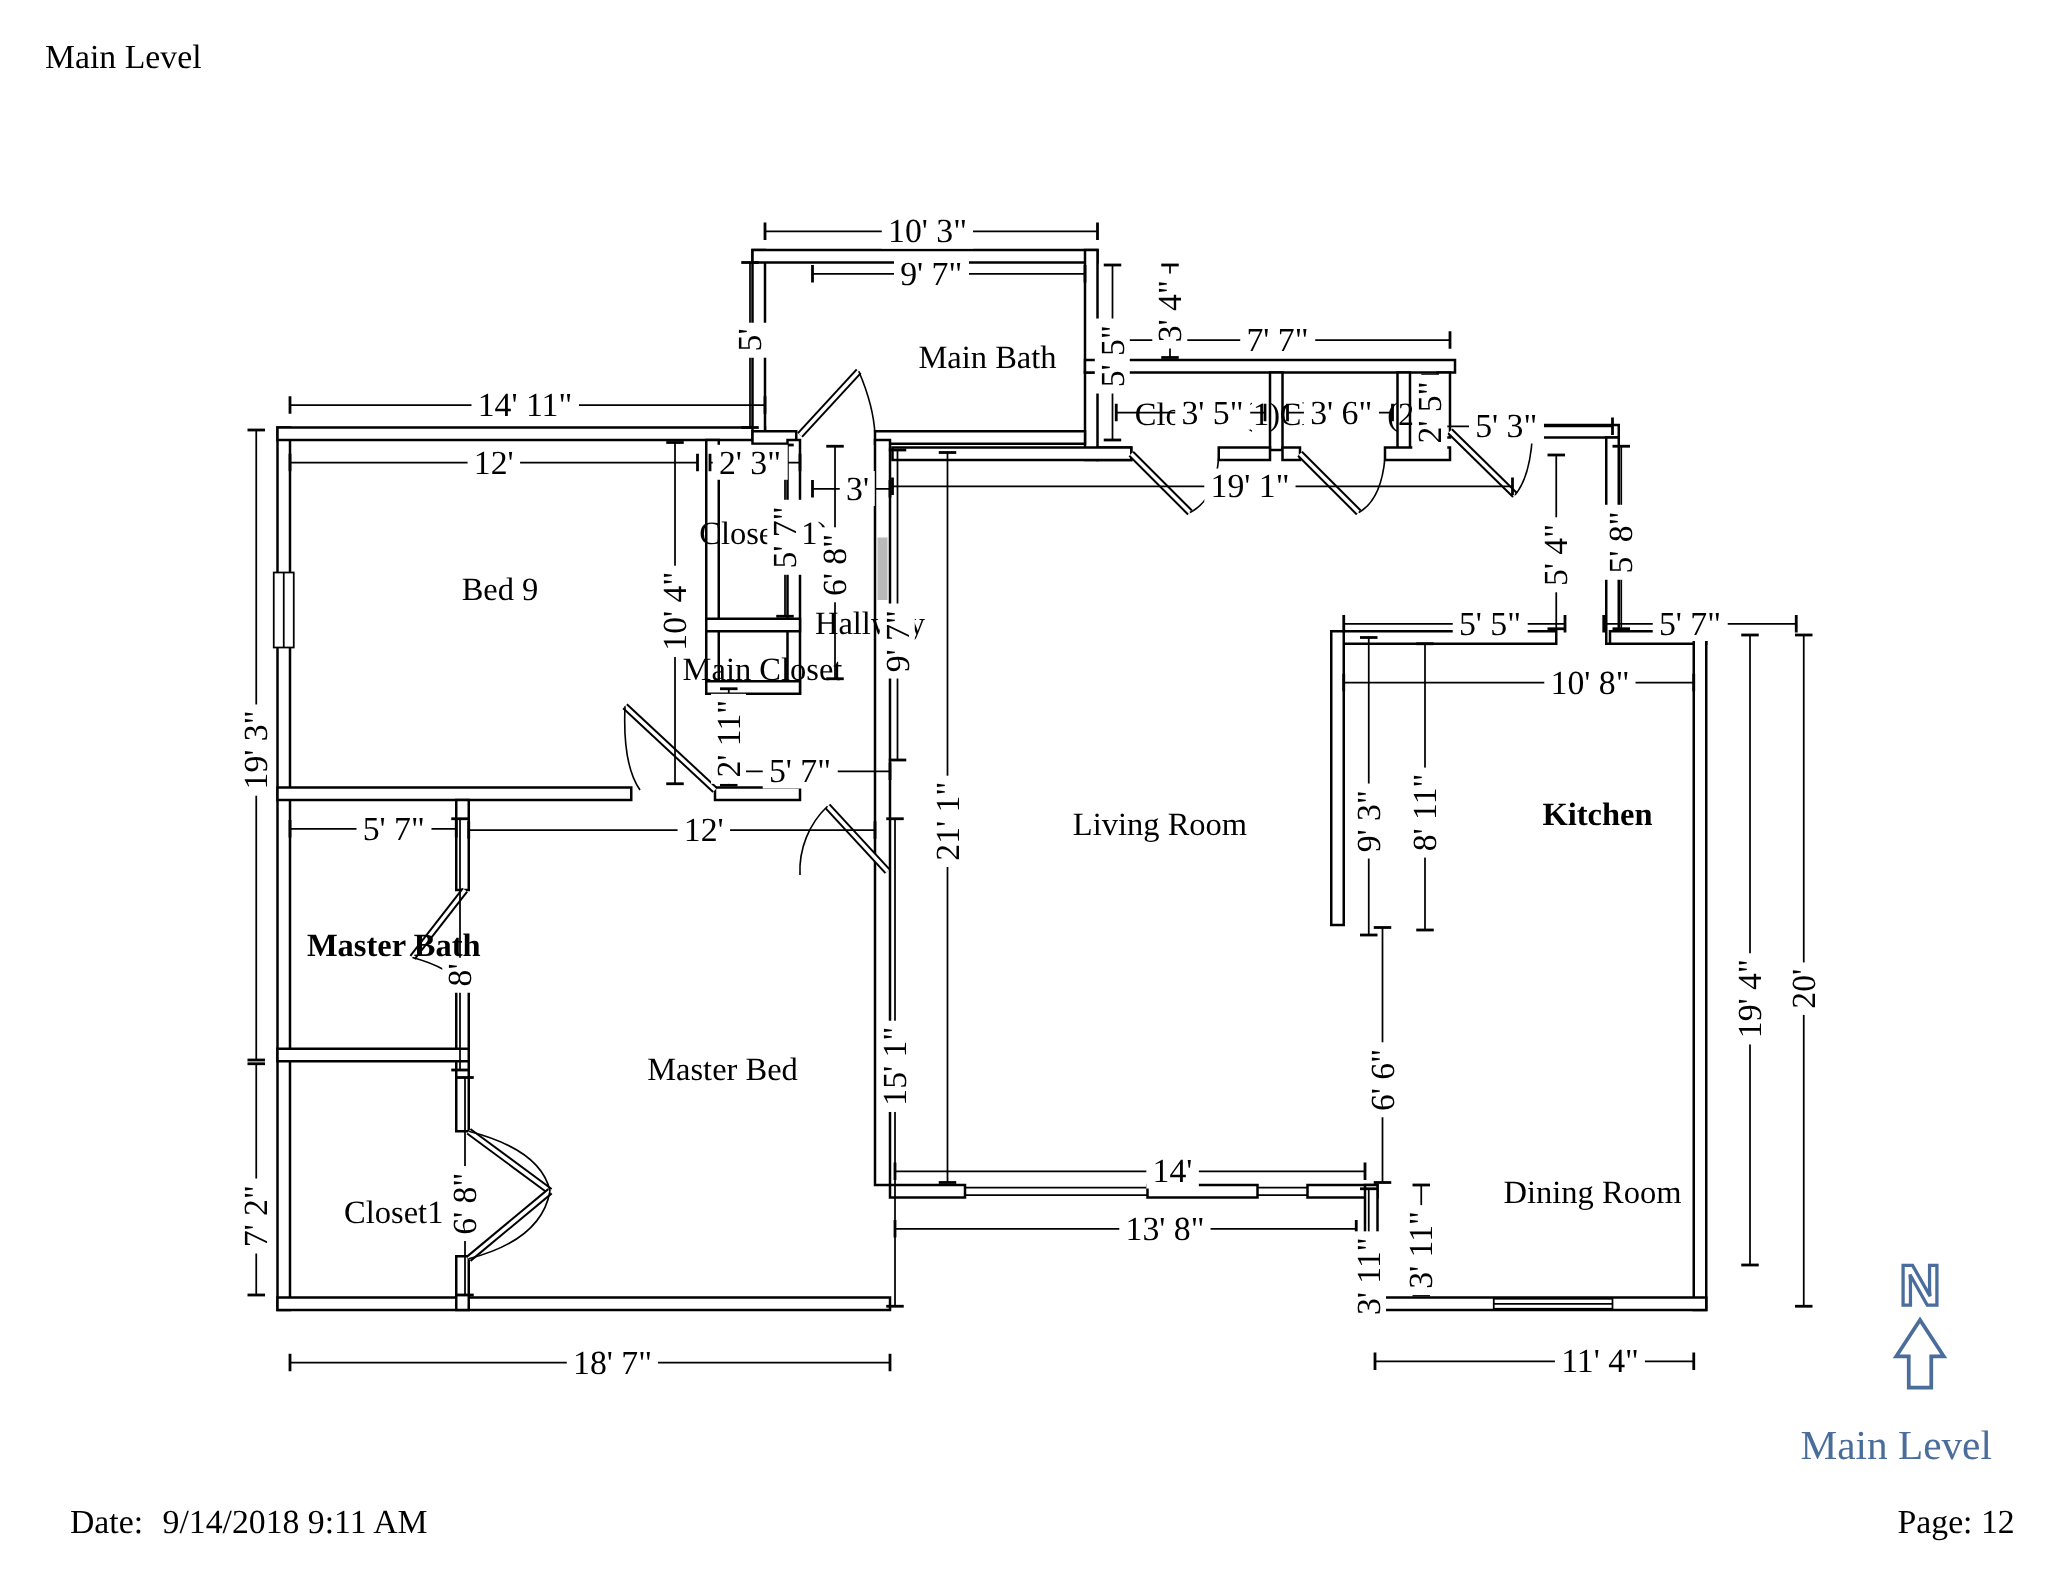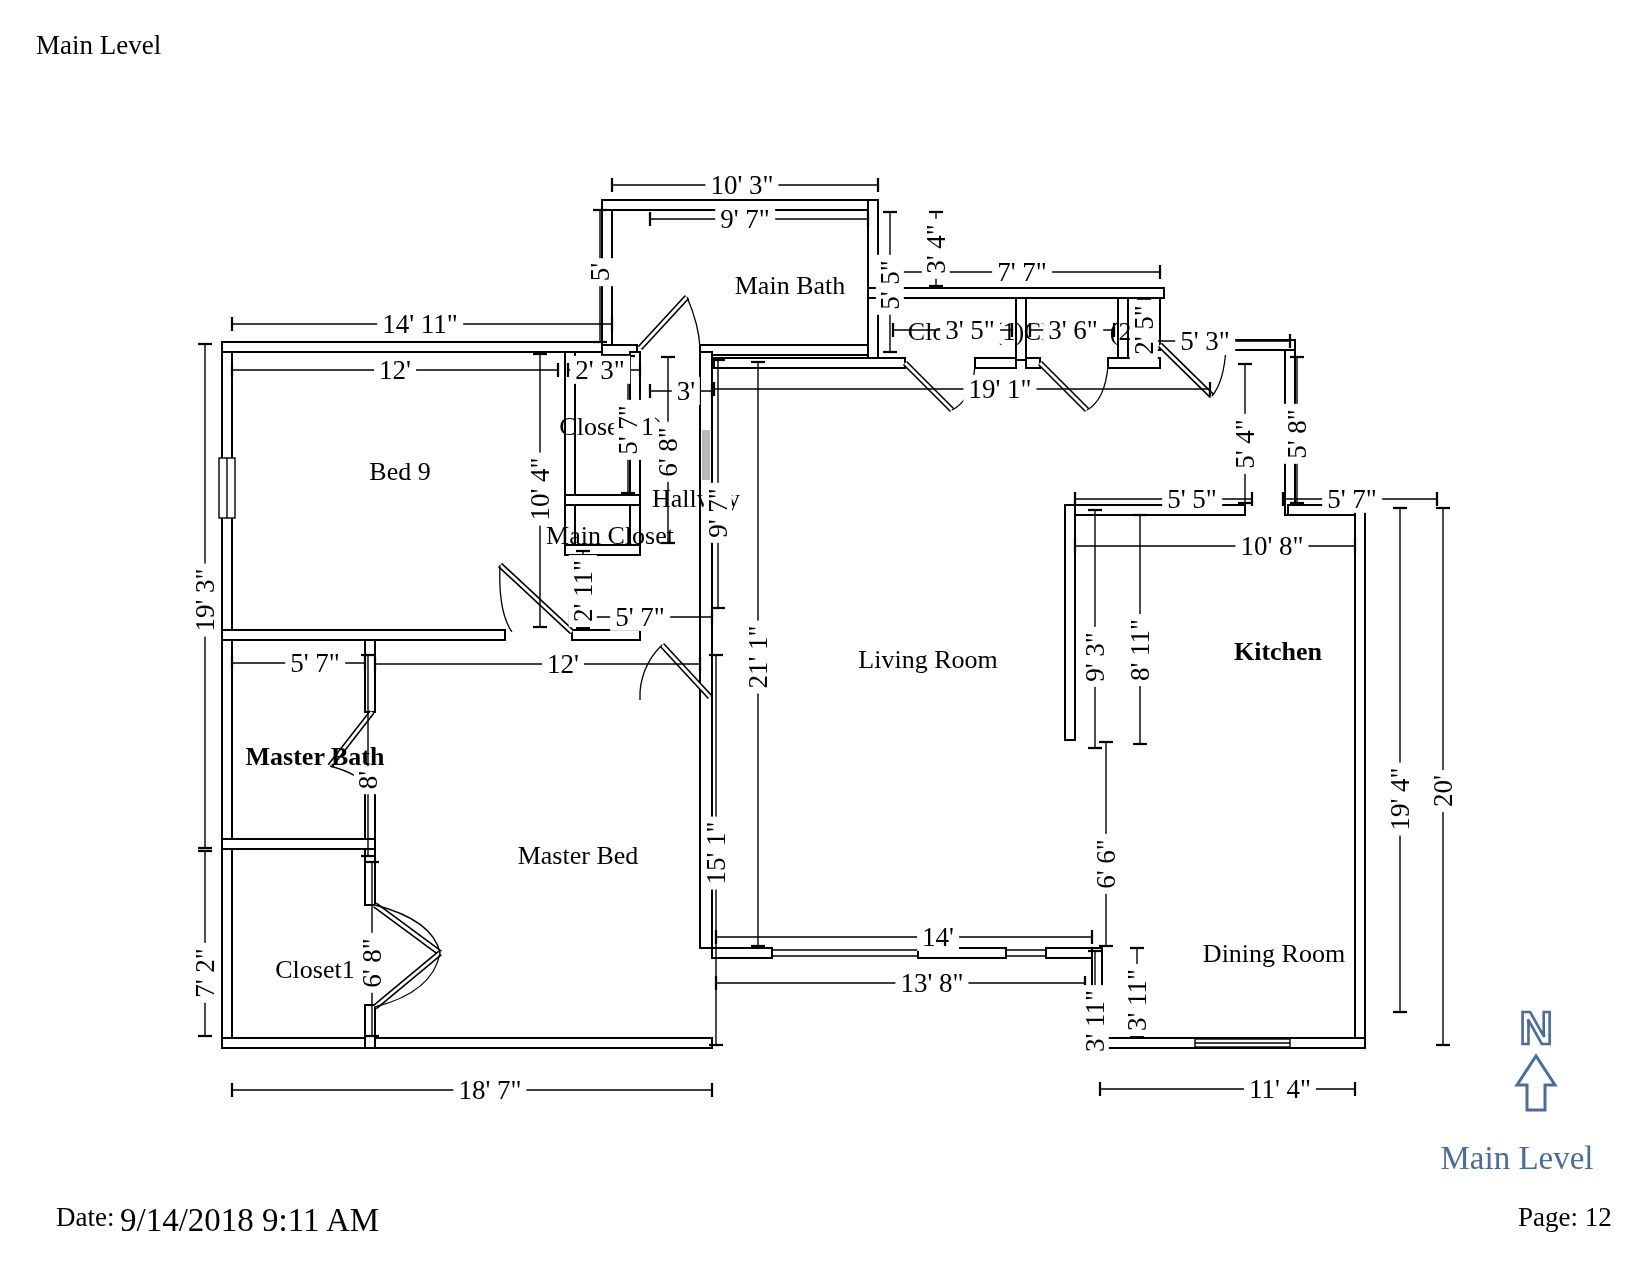--- a/index.html
+++ b/index.html
@@ -15,21 +15,21 @@
   .rail{stroke:#000;stroke-width:1.4;}
   #labels-layer{position:absolute;left:0;top:0;width:100%;height:100%;}
   .room-label{position:absolute;transform:translate(-50%,-50%);font-size:26px;white-space:nowrap;}
   .dim-label{position:absolute;transform:translate(-50%,-50%);font-size:27px;white-space:nowrap;
              background:#fff;padding:0 5px;line-height:1.05;}
   .dim-label.v{transform:translate(-50%,-50%) rotate(-90deg);}
   .corner-text{position:absolute;font-size:27px;white-space:nowrap;}
   #level-caption{position:absolute;left:1517px;top:1158px;transform:translate(-50%,-50%);
                  font-size:33px;color:#4a6d9b;white-space:nowrap;}
   #footer-date-label{position:absolute;left:56px;top:1202px;font-size:27px;}
-  #footer-date-value{position:absolute;left:120px;top:1202px;font-size:33px;}
+  #footer-date-value{position:absolute;left:130px;top:1202px;font-size:27px;}
   #footer-page{position:absolute;left:1518px;top:1202px;font-size:27px;}
   #north{position:absolute;left:1502px;top:998px;}
 </style>
 </head>
 <body>
 
 <div id="page">
 
   <span class="corner-text" style="left:36px;top:30px">Main Level</span>
 

